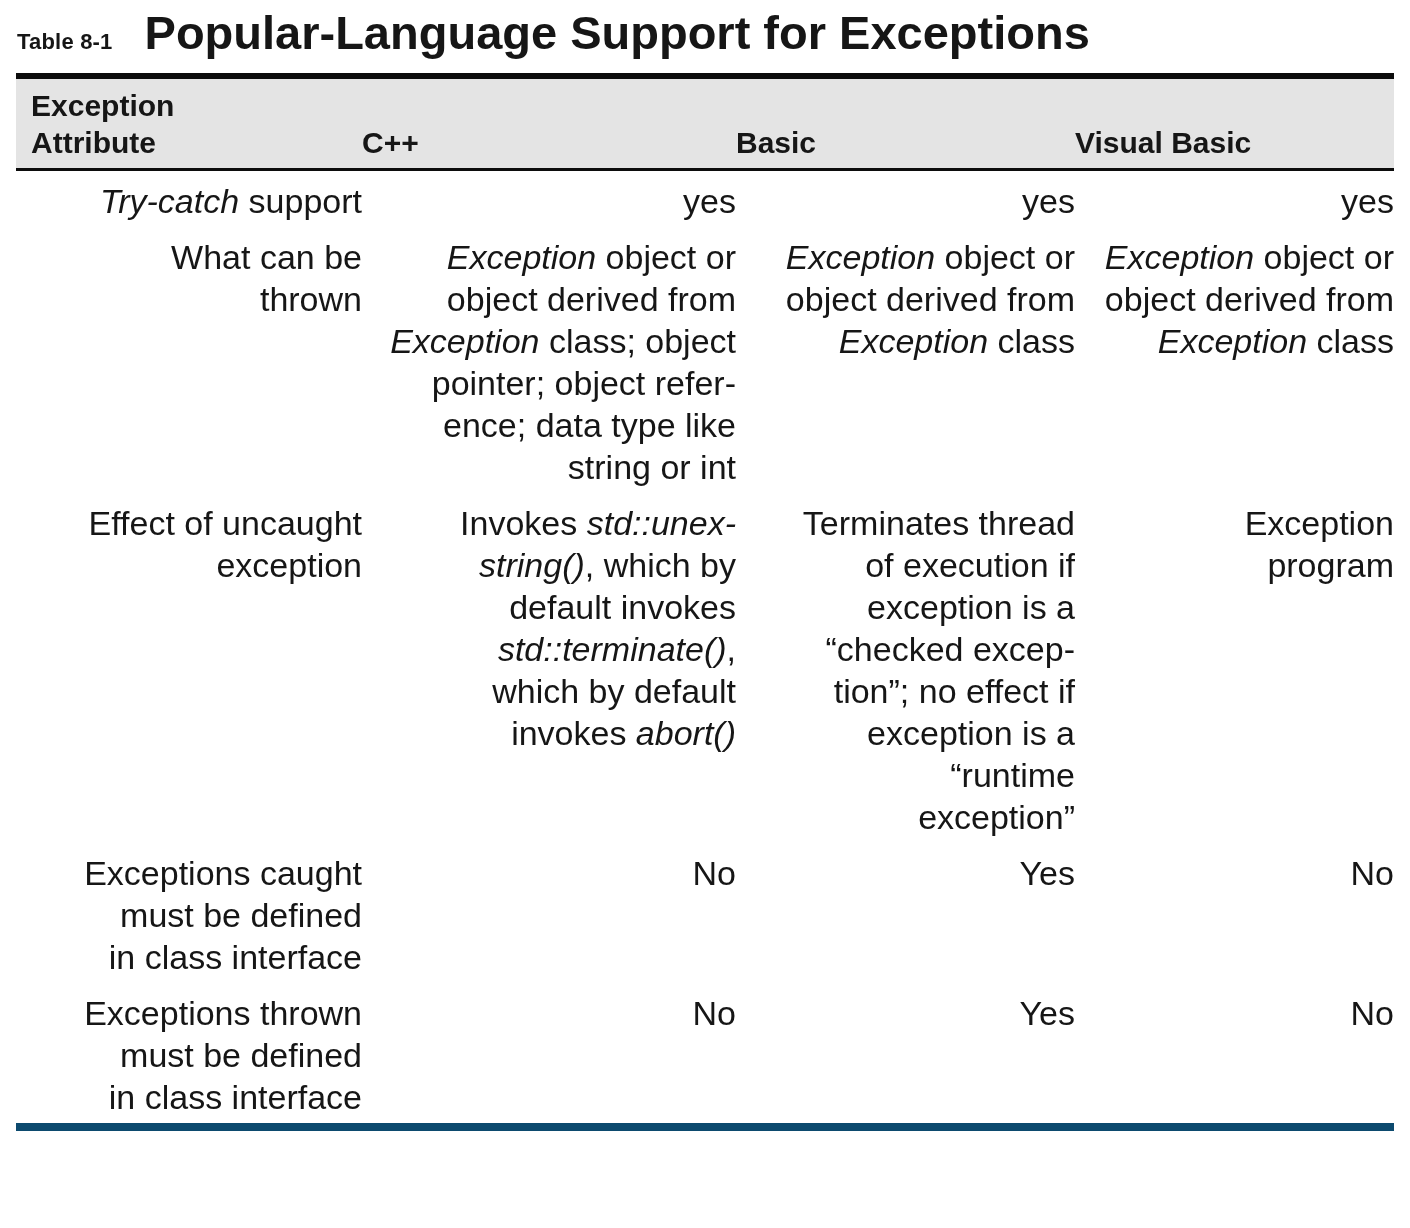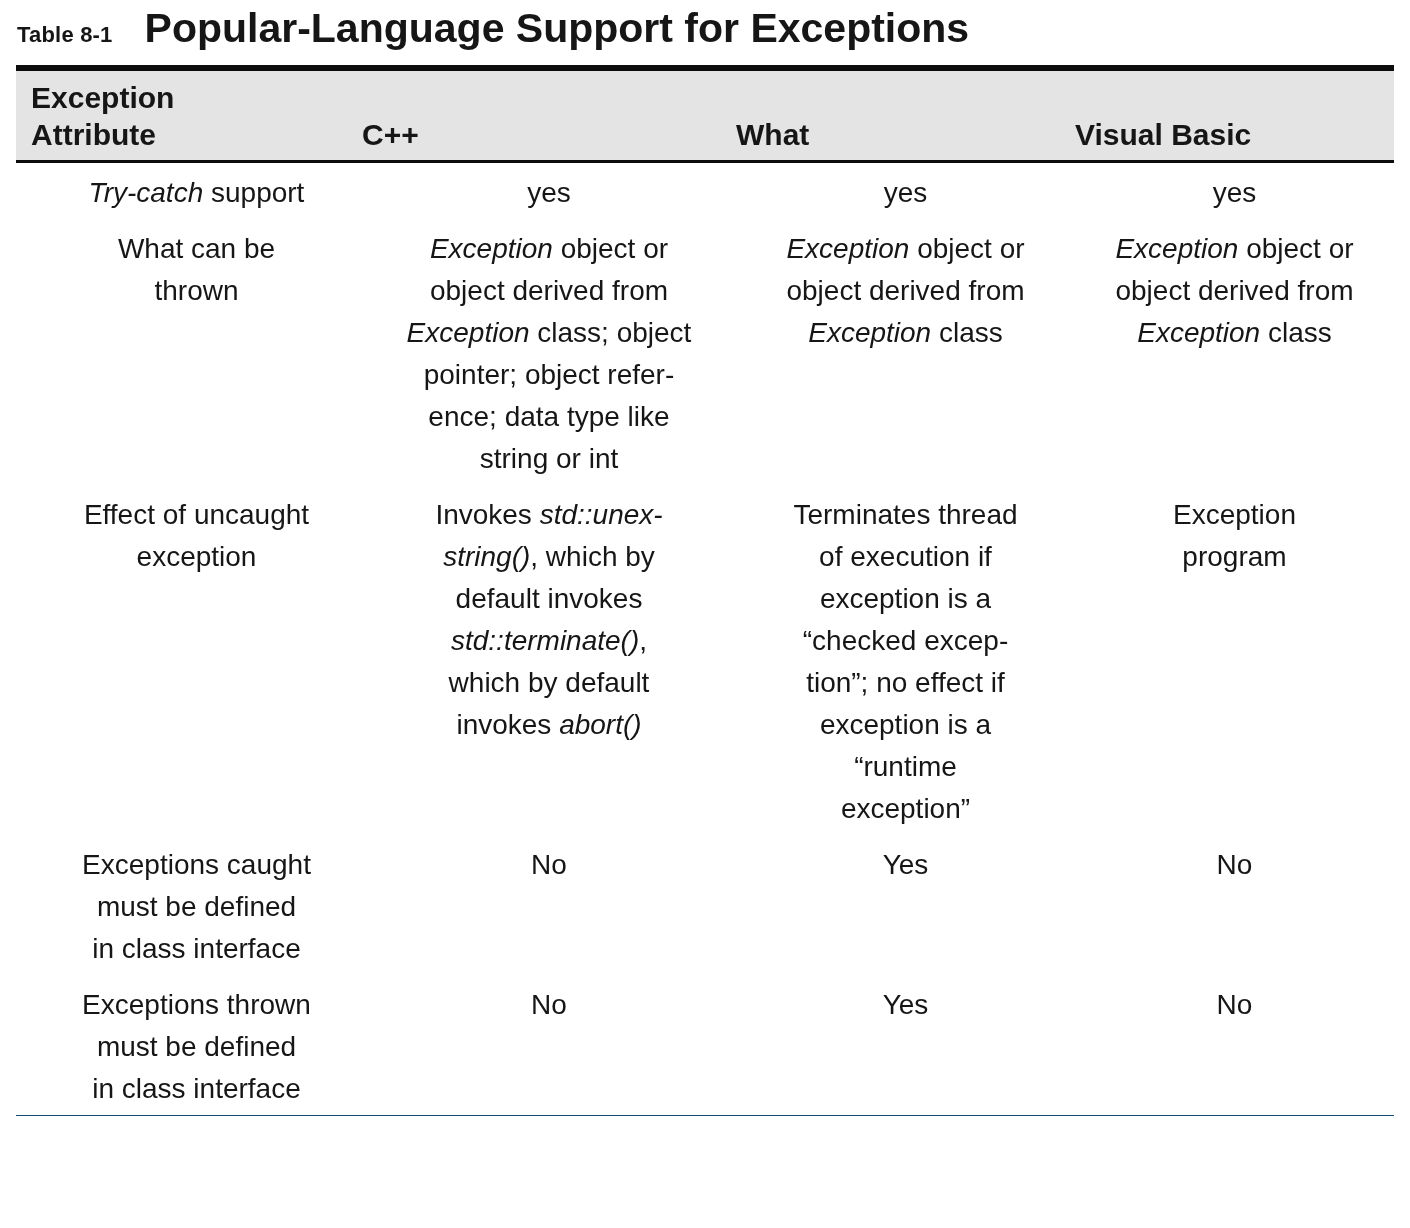--- a/index.html
+++ b/index.html
@@ -5,50 +5,50 @@
   html,body{margin:0;padding:0;background:#ffffff;}
   body{
     width:1410px;height:1228px;
     font-family:"Liberation Sans", sans-serif;
     color:#161616;
     overflow:hidden;
   }
   .page{width:1410px;height:1228px;box-sizing:border-box;padding-top:5px;}
   .table-title{margin:0 0 13px 17px;font-weight:bold;white-space:nowrap;}
   .title-label{font-size:22px;letter-spacing:0.2px;margin-right:32px;display:inline-block;vertical-align:baseline;}
-  .title-text{font-size:41px;display:inline-block;vertical-align:baseline;}
+  .title-text{font-size:47px;display:inline-block;vertical-align:baseline;}
   table.exceptions{
     border-collapse:collapse;
     table-layout:fixed;
     width:1378px;
     margin-left:16px;
     border-top:6px solid #0c0c0c;
-    border-bottom:1px solid #0c4a6e;
+    border-bottom:8px solid #0c4a6e;
   }
   col.c1{width:346px;}
   col.c2{width:374px;}
   col.c3{width:339px;}
   col.c4{width:319px;}
   thead th{
     background:#e4e4e4;
     border-bottom:3px solid #0c0c0c;
     text-align:left;
     font-size:30px;
     line-height:37px;
     font-weight:bold;
     vertical-align:bottom;
     padding:8px 0 7px 0;
   }
   th.first, td.first{padding-left:15px;}
   tbody td{
     vertical-align:top;
-    font-size:28px;
+    font-size:34px;
     line-height:42px;
     padding:9px 0 5px 0;
-    text-align:center;
+    text-align:right;
   }
   .i{font-style:italic;}
   .line{white-space:nowrap;}
 </style>
 </head>
 <body>
 
 <div class="page">
 
   <div class="table-title">
@@ -65,21 +65,21 @@
     <thead>
       <tr>
         <th class="first">
           <div class="line">Exception</div>
           <div class="line">Attribute</div>
         </th>
         <th>
           <div class="line">C++</div>
         </th>
         <th>
-          <div class="line">What</div>
+          <div class="line">Basic</div>
         </th>
         <th>
           <div class="line">Visual Basic</div>
         </th>
       </tr>
     </thead>
     <tbody>
         <tr>
           <td class="first">
             <div class="line"><span class="i">Try-catch</span><span> support</span></div>

